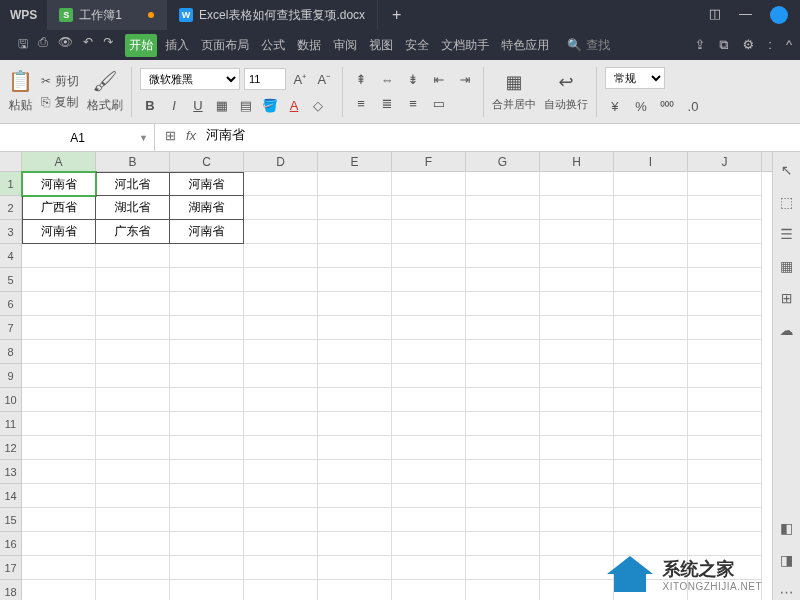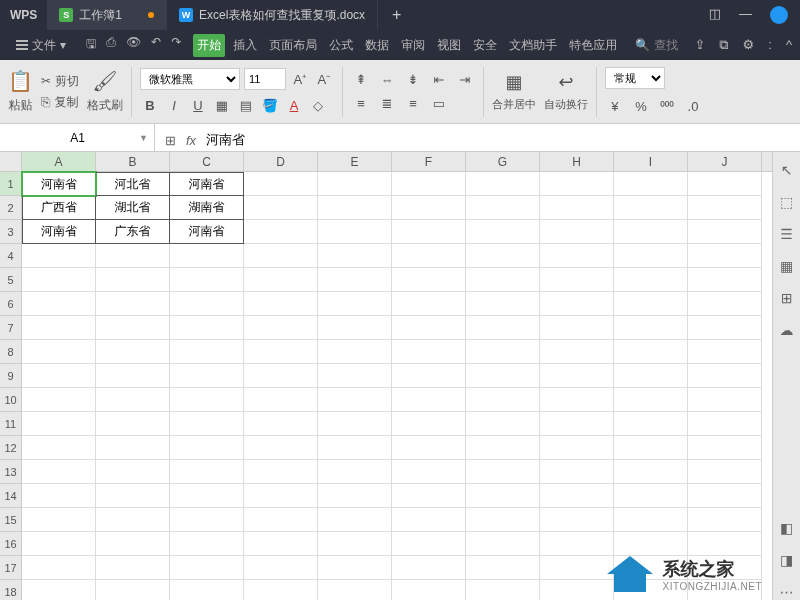--- a/index.html
+++ b/index.html
@@ -49,21 +49,21 @@
 .ribbon .font-sel { width: 100px; }
 .ribbon input.sz { width: 42px; }
 .ribbon .ico-btn { width: 20px; height: 20px; display: inline-flex; align-items: center; justify-content: center; cursor: pointer; font-size: 13px; }
 .ribbon .align-grp .row1, .ribbon .align-grp .row2 { display: flex; gap: 6px; }
 .ribbon .merge-grp, .ribbon .wrap-grp { align-items: center; cursor: pointer; }
 .ribbon .merge-grp .lbl, .ribbon .wrap-grp .lbl { font-size: 11px; }
 .ribbon .numfmt select { width: 60px; }
 .ribbon .numfmt .row2 { display: flex; gap: 6px; margin-top: 4px; }
 
 
-.formula-row { background: #fff; height: 28px; border-bottom: 1px solid #ccc; display: flex; align-items: flex-end; }
+.formula-row { background: #fff; height: 28px; border-bottom: 1px solid #ccc; display: flex; align-items: flex-start; }
 .formula-row .namebox-wrap { width: 155px; display: flex; align-items: center; justify-content: flex-end; border-right: 1px solid #ccc; padding-right: 6px; height: 100%; }
 .formula-row .namebox { border: none; width: 115px; height: 22px; text-align: center; font-size: 12px; outline: none; }
 .formula-row .nb-dd { font-size: 9px; color: #888; margin-left: 4px; cursor: pointer; }
 .formula-row .fx-area { display: flex; align-items: center; gap: 10px; padding: 0 10px; flex: 1; }
 .formula-row .fx-ic { cursor: pointer; color: #666; font-size: 13px; }
 .formula-row .fx { font-style: italic; color: #666; font-size: 13px; }
 .formula-row .fx-input { border: none; flex: 1; height: 22px; font-size: 13px; outline: none; }
 
 
 .grid-wrap { position: absolute; top: 152px; left: 0; right: 28px; bottom: 0; background: #fff; overflow: hidden; }
@@ -111,29 +111,20 @@
   </div>
   <div class="plus">+</div>
   <div class="right-ctrls">
     <span>◫</span>
     <span>—</span>
     <span class="avatar"></span>
   </div>
 </div>
 
 <div class="menubar">
-  <div class="file-btn">
-    <span class="hamburger">
-        <i></i>
-        <i></i>
-        <i></i>
-      </span>
-    <span>文件</span>
-    <span>▾</span>
-  </div>
   <div class="mini-icons">
     <span>🖫</span>
     <span>⎙</span>
     <span>👁</span>
     <span>↶</span>
     <span>↷</span>
   </div>
   <div class="ribbon-tabs">
     <span class="rtab active">开始</span>
     <span class="rtab">插入</span>

